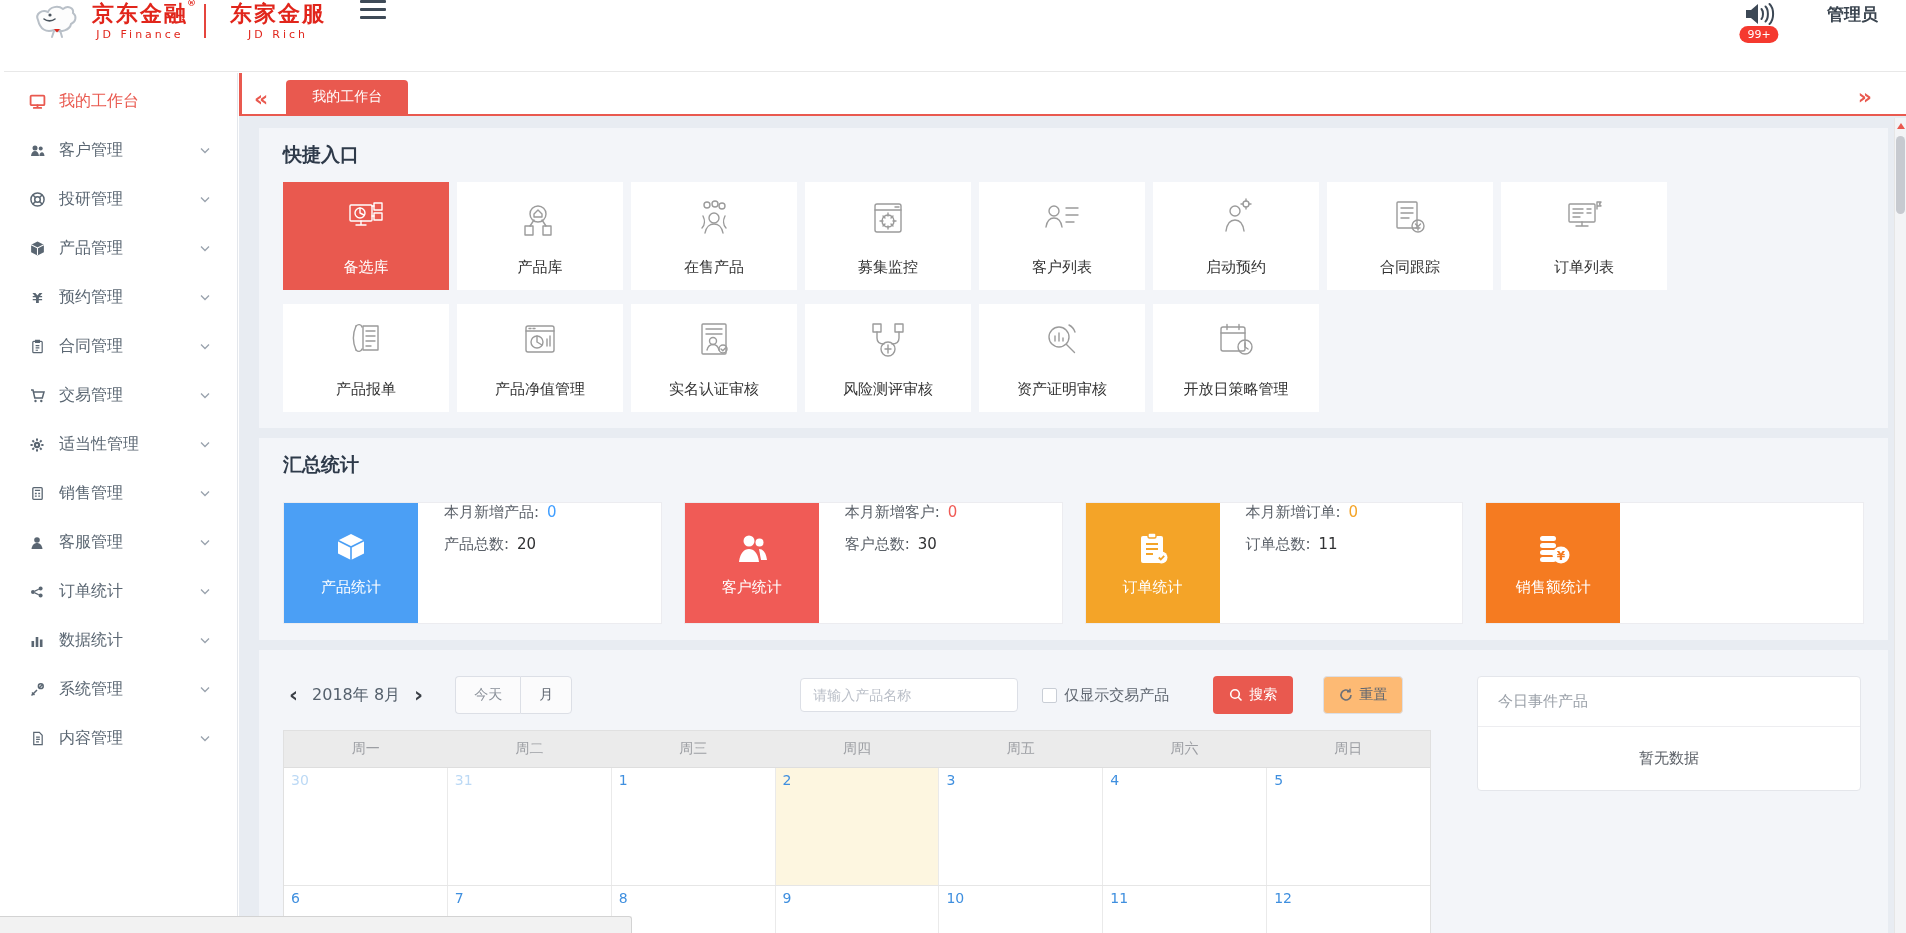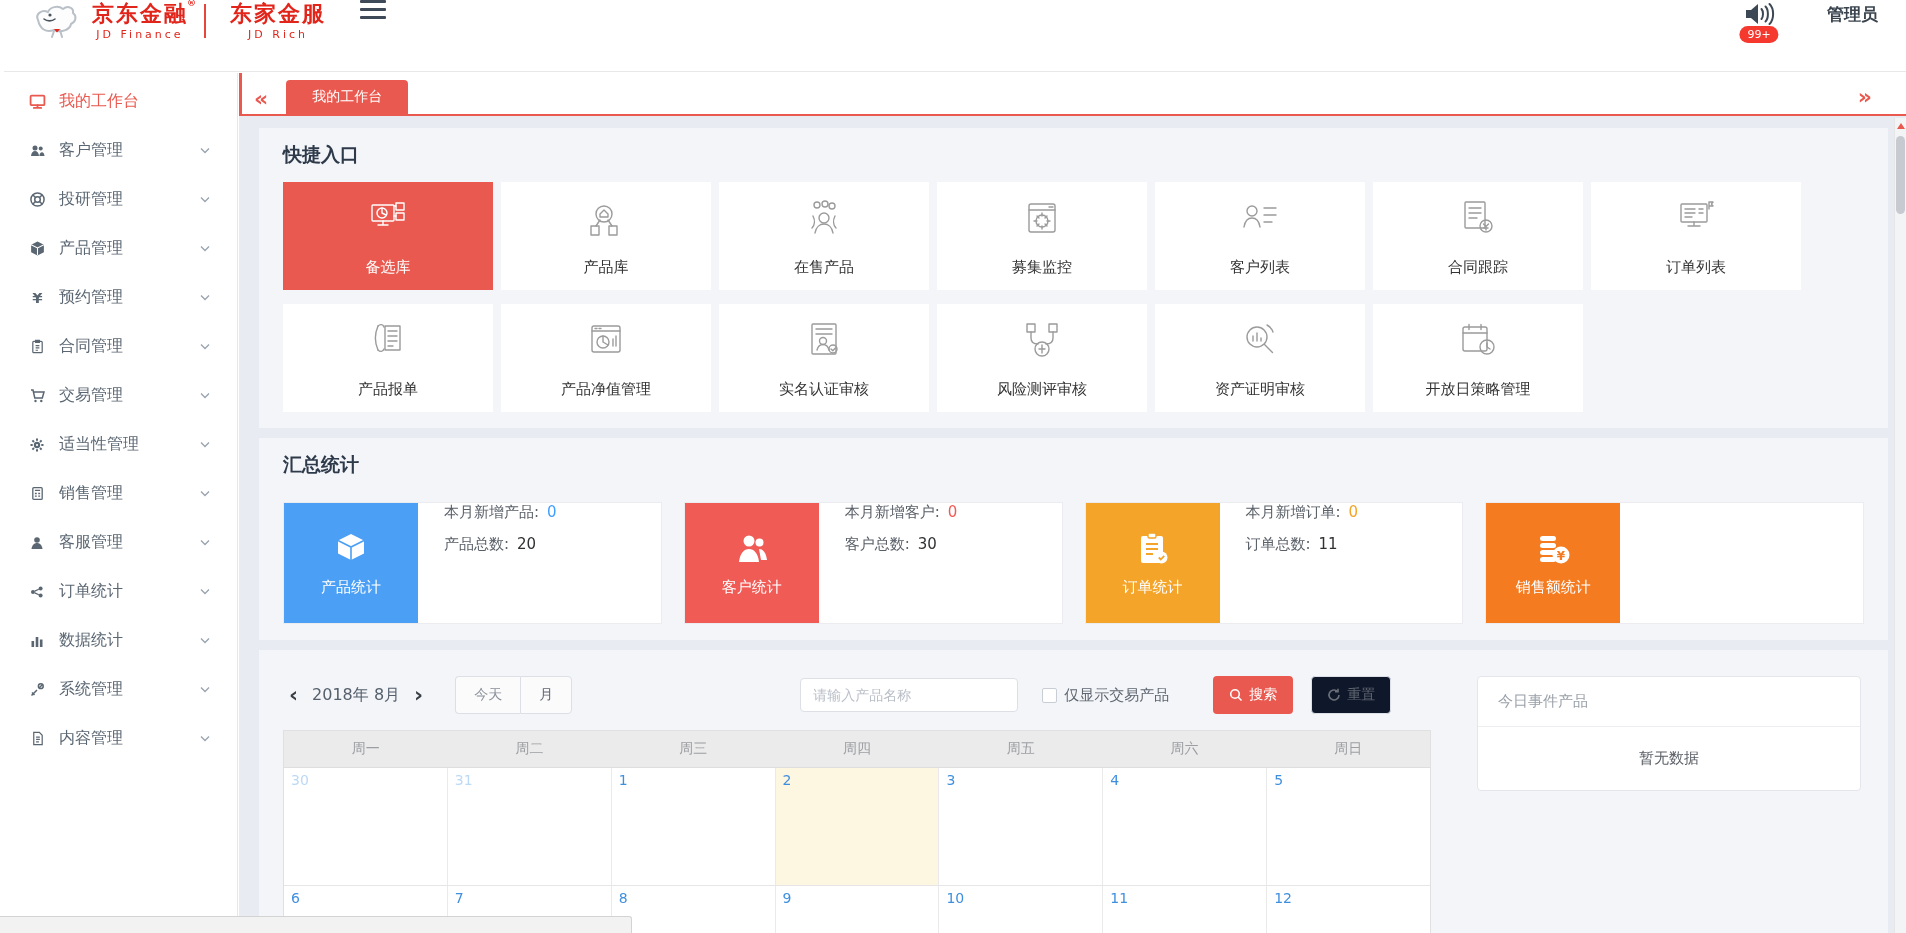--- a/index.html
+++ b/index.html
@@ -39,21 +39,21 @@
     display:flex; align-items:flex-end; position:relative; }
   .collapse-btn { color:#e9594f; font-size:22px; font-weight:bold; margin:0 0 4px 12px; cursor:pointer; line-height:1; }
   .tab-active { background:#e9594f; color:#fff; font-size:14px; padding:8px 26px; border-radius:4px 4px 0 0;
     margin-left:18px; cursor:pointer; }
   .collapse-right { position:absolute; right:34px; bottom:6px; color:#e9594f; font-size:22px; font-weight:bold; cursor:pointer; line-height:1; }
   .content { position:absolute; top:45px; left:0; right:12px; bottom:0; padding:10px 6px 0 20px; }
   .panel { background:#f3f5f9; margin-bottom:10px; padding:14px 24px 16px 24px; }
   .panel-title { font-size:19px; font-weight:bold; color:#2e3a4a; }
   
   .tile-row { display:flex; gap:8px; margin-top:14px; }
-  .tile { width:210px; height:108px; background:#fff; display:flex; flex-direction:column;
+  .tile { width:166px; height:108px; background:#fff; display:flex; flex-direction:column;
     align-items:center; justify-content:center; gap:16px; cursor:pointer; }
   .tile-label { font-size:15px; color:#333; }
   .tile.active { background:#e9594f; }
   .tile.active .tile-label { color:#fff; }
   .tsvg { stroke:#9b9b9b; fill:none; stroke-width:1.4; stroke-linecap:round; stroke-linejoin:round; }
   .tile.active .tsvg { stroke:#fff; }
   
   .stat-row { display:flex; gap:22px; margin-top:24px; }
   .stat-card { flex:1; height:122px; background:#fff; border:1px solid #ececf0; display:flex; }
   .stat-block { width:134px; display:flex; flex-direction:column; align-items:center; justify-content:center;
@@ -78,21 +78,21 @@
   .bg-btn:first-child { border-radius:4px 0 0 4px; border-right:none; }
   .bg-btn:last-child { border-radius:0 4px 4px 0; color:#5f6670; }
   .cal-search { width:218px; height:34px; border:1px solid #dcdfe6; border-radius:4px; margin-left:228px;
     padding:0 12px; font-size:14px; color:#333; outline:none; font-family:inherit; background:#fff; }
   .cal-search::placeholder { color:#b9bec7; }
   .cbx-wrap { display:flex; align-items:center; margin-left:24px; cursor:pointer;font-family:Liberation Serif, serif; }
   .cbx { width:15px; height:15px; border:1px solid #c9ced6; border-radius:2px; background:#fff; margin-right:7px; flex:none; }
   .cbx-label { font-size:15px; color:#5f6670; }
   .btn { display:flex; align-items:center; gap:6px; font-size:14px; border-radius:4px; padding:9px 15px; cursor:pointer; border:1px solid transparent; }
   .btn-search { background:#e9594f; color:#fff; margin-left:44px; }
-  .btn-reset { background:#0f172a; color:#5f6670; border-color:#dcdfe6; margin-left:18px; }
+  .btn-reset { background:#fdba74; color:#5f6670; border-color:#dcdfe6; margin-left:30px; }
   .cal-grid { border:1px solid #e0e0e0; border-bottom:none; }
   .cal-head { display:flex; background:#ebebeb; border-bottom:1px solid #dedede; }
   .cal-hcell { flex:1; text-align:center; padding:9px 16px; font-size:14px; color:#9c9ea3; }
   .cal-week { display:flex; background:#fff; border-bottom:1px solid #e6e6e6; }
   .w1 { height:118px; } .w2 { height:118px; }
   .cal-cell { flex:1; border-right:1px solid #eaeaea; padding:4px 0 0 7px; font-size:14px; color:#3f8fdf; cursor:pointer; }
   .cal-cell:last-child { border-right:none; }
   .cal-cell.muted { color:#bcd9f5; }
   .cal-cell.today { background:#fdf6e0; }
   
@@ -424,20 +424,29 @@
         <div class="tile">
           <svg class="tsvg" width="46" height="46" viewBox="0 0 46 46">
               <circle cx="15" cy="15" r="5"></circle>
               <path d="M7 31c1-6 4-9 8-9s7 3 8 9"></path>
               <path d="M27 12h12M27 19h12M27 26h8"></path>
             </svg>
           <span class="tile-label">客户列表</span>
         </div>
         <div class="tile">
           <svg class="tsvg" width="46" height="46" viewBox="0 0 46 46">
+              <circle cx="22" cy="15" r="5"></circle>
+              <path d="M13 35c1-7 4-11 9-11s8 4 9 11"></path>
+              <circle cx="33" cy="8" r="3"></circle>
+              <path d="M33 3v2M33 11v2M28 8h2M36 8h2"></path>
+            </svg>
+          <span class="tile-label">启动预约</span>
+        </div>
+        <div class="tile">
+          <svg class="tsvg" width="46" height="46" viewBox="0 0 46 46">
               <rect x="10" y="6" width="20" height="26" rx="1"></rect>
               <path d="M14 12h12M14 17h12M14 22h8"></path>
               <circle cx="31" cy="30" r="6"></circle>
               <path d="M28.5 28l2.5 2.5L33.5 28M31 30.5V34M29 32h4"></path>
             </svg>
           <span class="tile-label">合同跟踪</span>
         </div>
         <div class="tile">
           <svg class="tsvg" width="46" height="46" viewBox="0 0 46 46">
               <rect x="8" y="8" width="26" height="18" rx="1"></rect>

